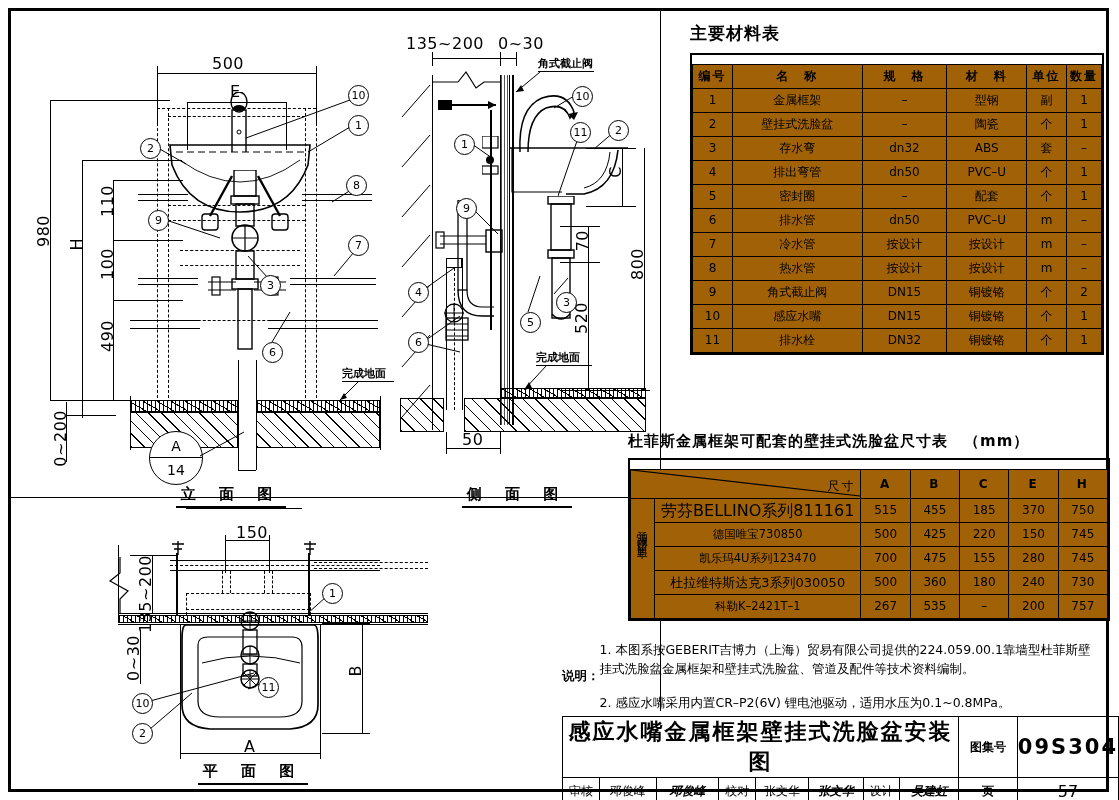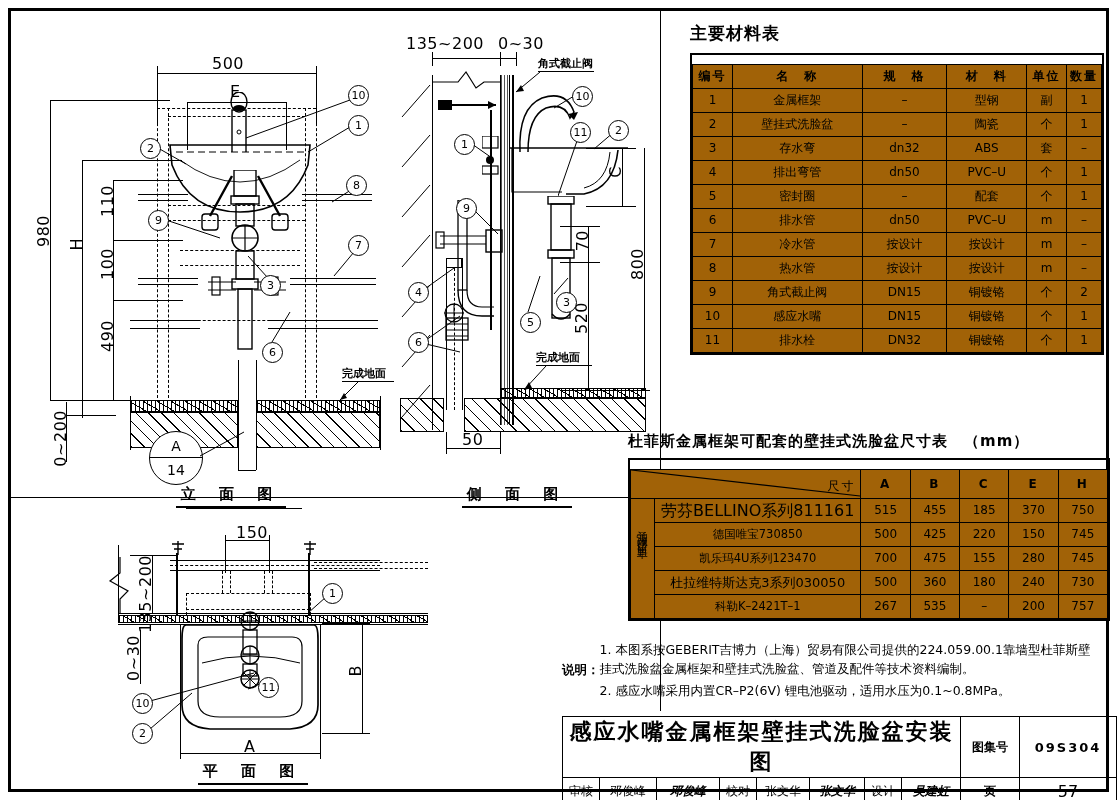--- a/index.html
+++ b/index.html
@@ -692,32 +692,32 @@
           </tbody>
       </table>
     </div>
   </div>
 
   <div class="abs notes" style="left:562px;top:640px;width:540px;">
     <div style="display:flex;align-items:center;">
       <div class="lbl" style="white-space:nowrap;">说明：</div>
       <div style="flex:1;">
         <div style="text-indent:0;">1. 本图系按GEBERIT吉博力（上海）贸易有限公司提供的224.059.00.1靠墙型杜菲斯壁挂式洗脸盆金属框架和壁挂式洗脸盆、管道及配件等技术资料编制。</div>
-        <div style="margin-top:2px;">2. 感应水嘴采用内置CR–P2(6V) 锂电池驱动，适用水压为0.1~0.8MPa。</div>
+        <div style="margin-top:14px;">2. 感应水嘴采用内置CR–P2(6V) 锂电池驱动，适用水压为0.1~0.8MPa。</div>
       </div>
     </div>
   </div>
 
   <div class="abs" style="left:562px;top:716px;">
     <table class="tb">
       <tbody>
           <tr>
         <td class="maintitle" colspan="8" style="width:390px;">感应水嘴金属框架壁挂式洗脸盆安装图</td>
         <td class="small" style="width:58px;font-weight:bold;">图集号</td>
-        <td class="maintitle" style="width:96px;font-size:13px;">09S304</td>
+        <td class="maintitle" style="width:96px;font-size:21px;text-align:right;">09S304</td>
       </tr>
       <tr>
         <td class="small" style="width:36px;">审核</td>
         <td class="small" style="width:56px;">邓俊峰</td>
         <td class="small sig" style="width:62px;">邓俊峰</td>
         <td class="small" style="width:36px;">校对</td>
         <td class="small" style="width:52px;">张文华</td>
         <td class="small sig" style="width:54px;">张文华</td>
         <td class="small" style="width:36px;">设计</td>
         <td class="small sig" style="width:58px;">吴建虹</td>

